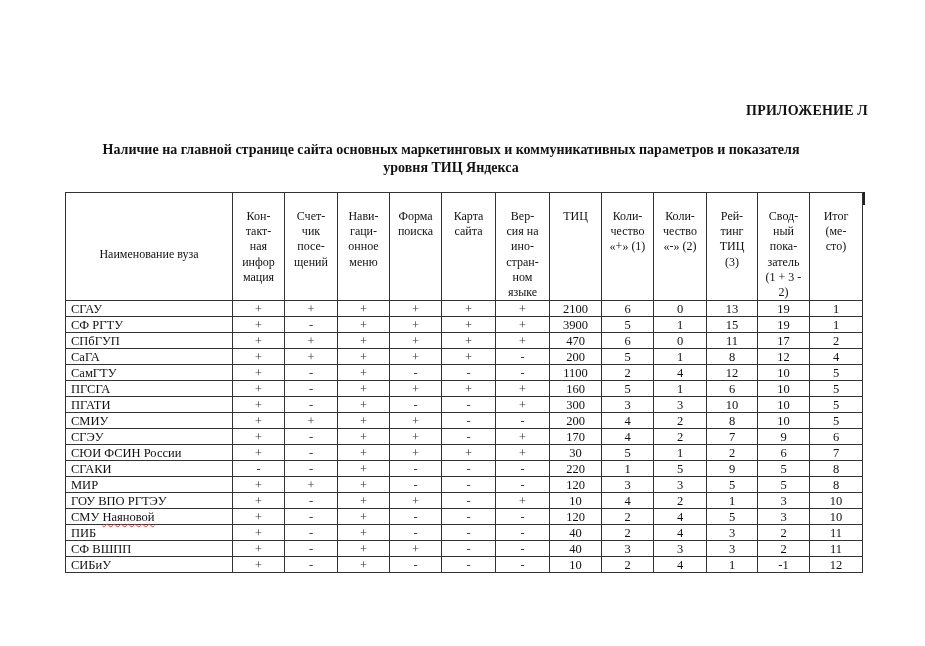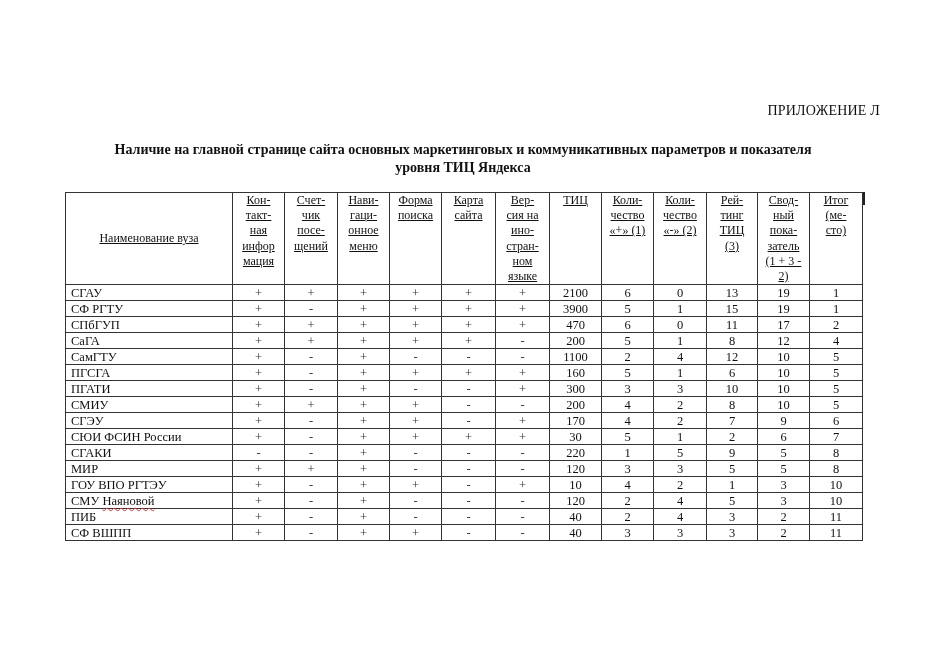--- a/index.html
+++ b/index.html
@@ -1,25 +1,25 @@
 <!DOCTYPE html>
 <html><head>
 <meta charset="utf-8">
 <style>
   html, body { margin: 0; padding: 0; background: #ffffff; }
   body { width: 925px; height: 646px; position: relative; overflow: hidden;
          font-family: "Liberation Serif", "DejaVu Serif", serif; color: #111; }
-  .appendix { position: absolute; top: 103px; right: 45px; font-weight: normal; font-size: 14px; letter-spacing: 0.2px; }
-  .title { position: absolute; top: 141px; left: 40px; width: 846px; text-align: center;
+  .appendix { position: absolute; top: 103px; right: 57px; font-weight: bold; font-size: 14px; letter-spacing: 0.2px; }
+  .title { position: absolute; top: 141px; left: 28px; width: 846px; text-align: center;
            font-weight: bold; font-size: 14px; line-height: 18px; }
   table.grid { position: absolute; left: 65px; top: 192px; border-collapse: collapse;
                font-size: 12.5px; table-layout: fixed; }
   table.grid td, table.grid th { border: 1px solid #333; padding: 0 2px; }
   table.grid th { font-weight: normal; vertical-align: top; text-align: center;
-                  font-size: 12px; line-height: 15.2px; padding-top: 0; height: 90px; text-decoration: underline; }
+                  font-size: 12px; line-height: 15.2px; padding-top: 16px; height: 90px; }
   table.grid th.name-h { vertical-align: middle; }
   table.grid td { height: 15px; line-height: 14px; text-align: center; font-size: 12.5px; }
   table.grid td.name { text-align: left; padding-left: 5px; }
   .squiggle { text-decoration: underline wavy #d33; text-decoration-thickness: 1px; text-underline-offset: 2px; }
   .cursor-bar { position: absolute; left: 863px; top: 192px; width: 2px; height: 13px; background: #222; }
   .pm { color: #333; }
 </style>
 </head>
 <body>
 
@@ -298,14 +298,29 @@
         <td class="pm">+</td>
         <td class="pm">-</td>
         <td class="pm">-</td>
         <td>40</td>
         <td>3</td>
         <td>3</td>
         <td>3</td>
         <td>2</td>
         <td>11</td>
       </tr>
+      <tr>
+        <td class="name">СИБиУ</td>
+        <td class="pm">+</td>
+        <td class="pm">-</td>
+        <td class="pm">+</td>
+        <td class="pm">-</td>
+        <td class="pm">-</td>
+        <td class="pm">-</td>
+        <td>10</td>
+        <td>2</td>
+        <td>4</td>
+        <td>1</td>
+        <td>-1</td>
+        <td>12</td>
+      </tr>
     </tbody>
 </table>
 
 </body></html>

